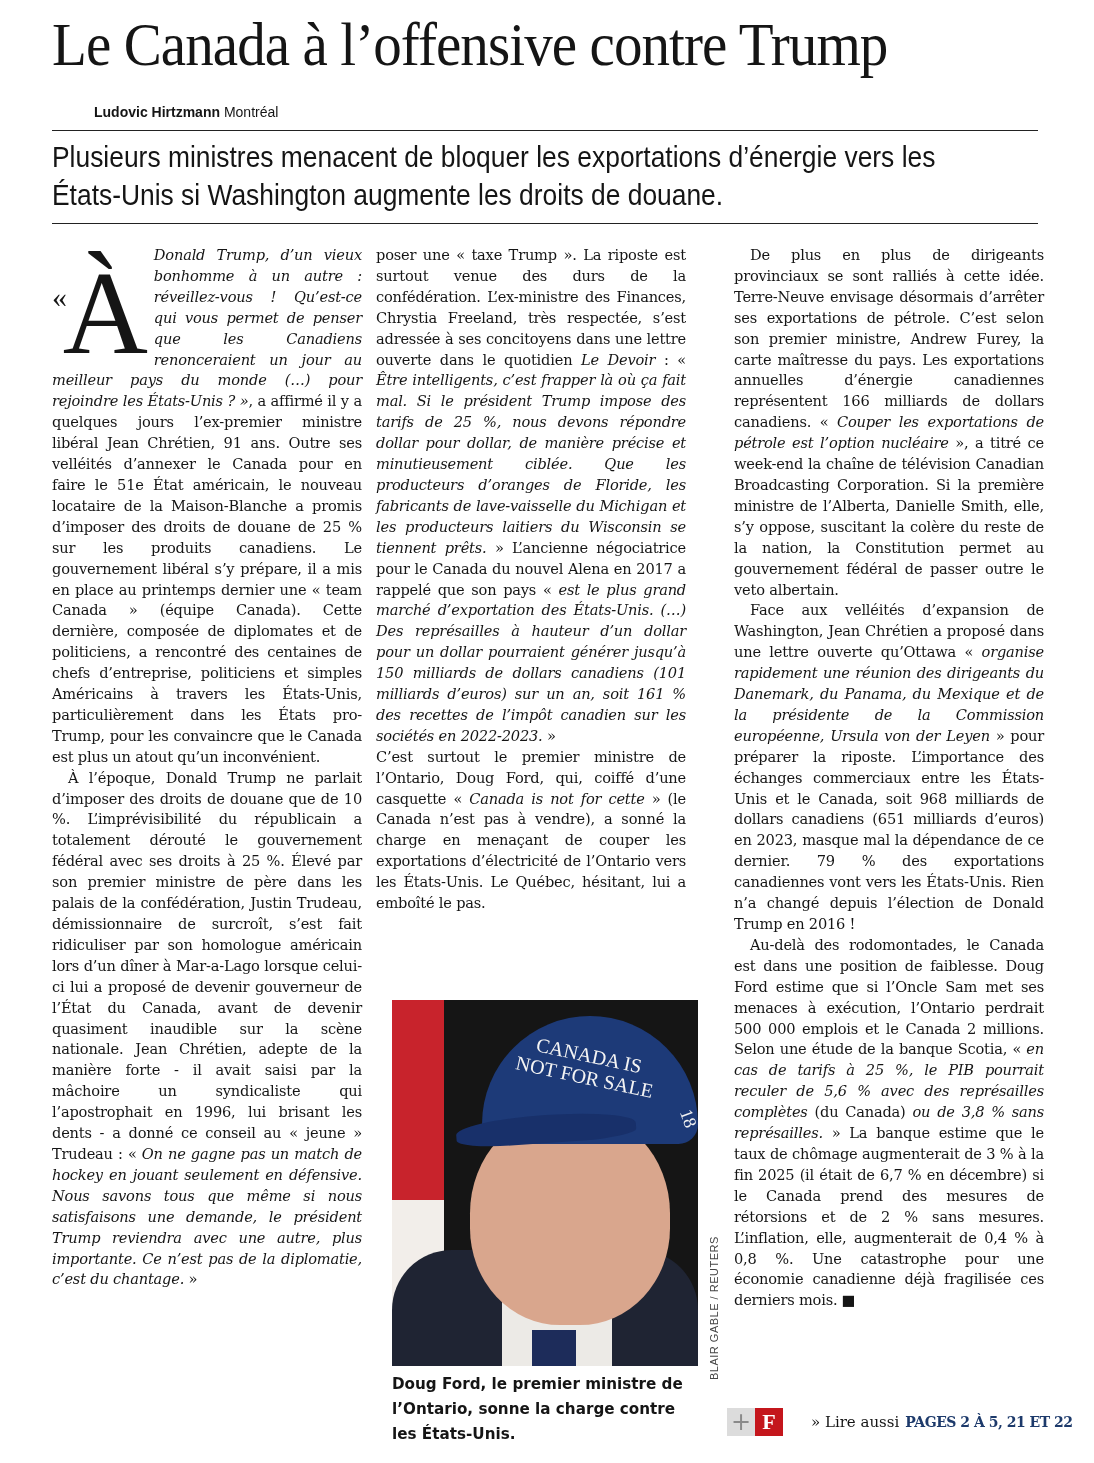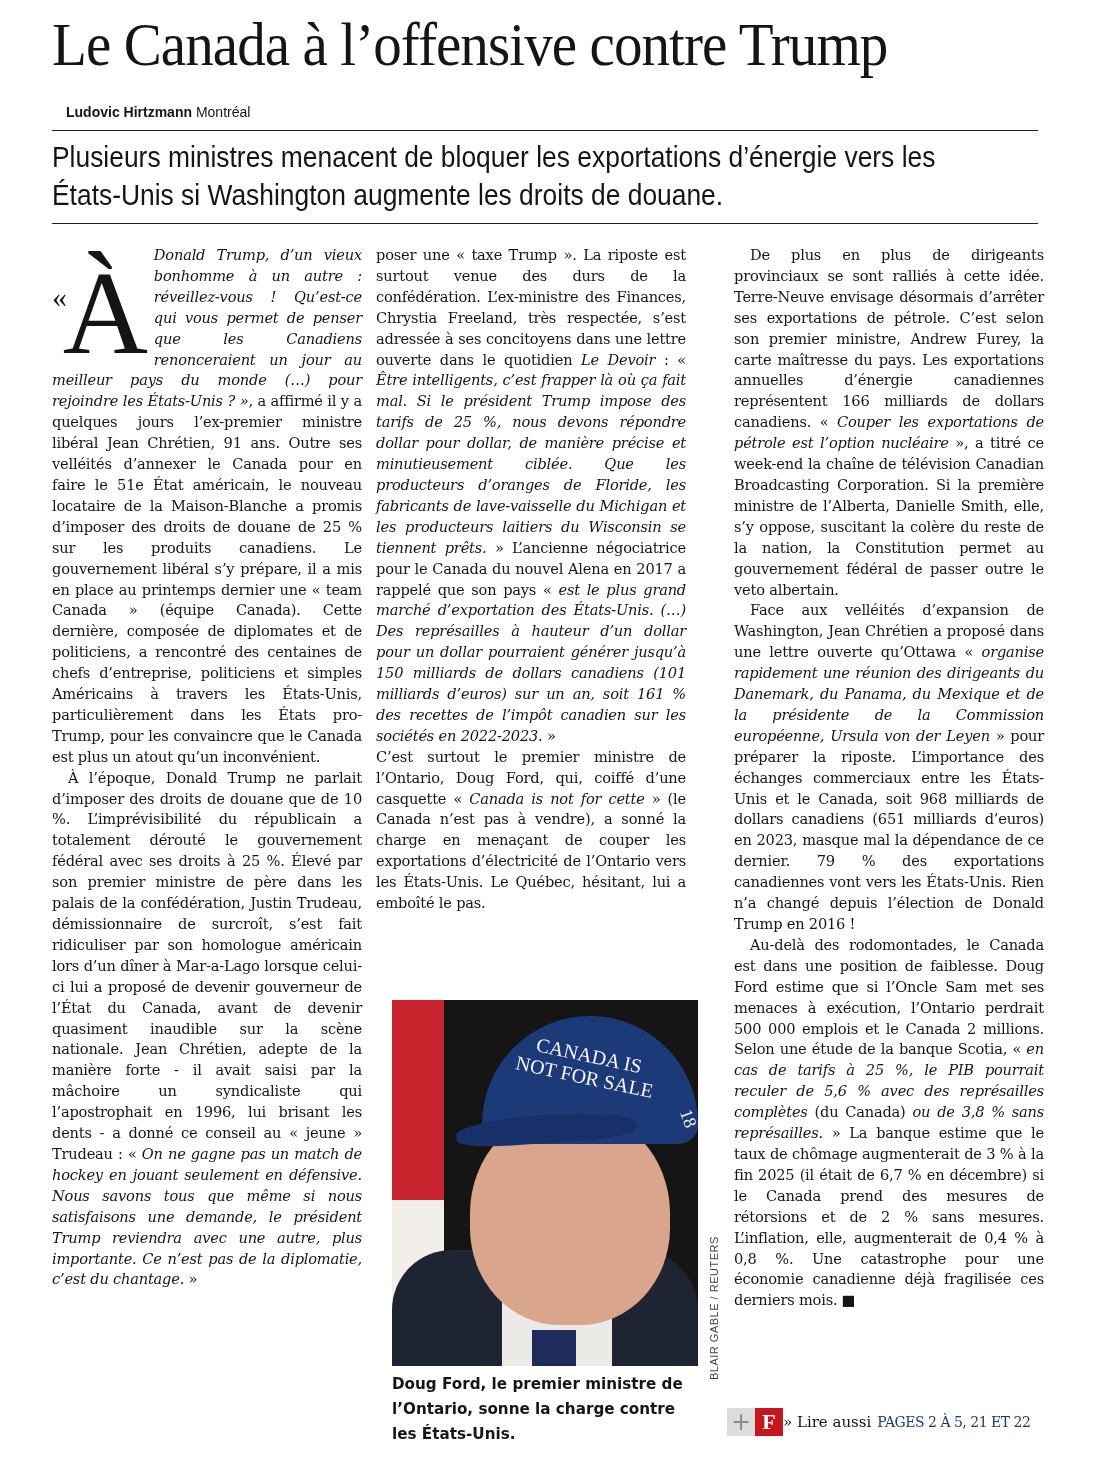--- a/index.html
+++ b/index.html
@@ -1,18 +1,18 @@
 <!DOCTYPE html>
 <html><head>
 <meta charset="utf-8">
 <style>
   html, body { margin: 0; padding: 0; background: #ffffff; }
   body { width: 1094px; height: 1463px; position: relative; overflow: hidden; color: #151515; font-family: "DejaVu Serif", serif; }
   .headline { position: absolute; left: 52px; top: 8px; width: 1000px; font-family: "Liberation Serif", serif; font-size: 62px; line-height: 72px; letter-spacing: -1px; transform: scaleX(0.92); transform-origin: left top; margin: 0; font-weight: normal; }
-  .byline { position: absolute; left: 40px; top: 104px; font-family: "Liberation Sans", sans-serif; font-size: 14px; padding-left: 26px; }
+  .byline { position: absolute; left: 68px; top: 104px; font-family: "Liberation Sans", sans-serif; font-size: 14px; padding-left: 26px; }
   .byline .author { font-weight: bold; }
   .rule { position: absolute; left: 52px; width: 986px; height: 1px; background: #222; }
   .standfirst { position: absolute; left: 52px; top: 138px; width: 1040px; font-family: "Liberation Sans", sans-serif; font-size: 30px; line-height: 38px; transform: scaleX(0.88); transform-origin: left top; margin: 0; font-weight: normal; }
   .col { position: absolute; top: 245px; width: 310px; font-family: "DejaVu Serif", serif; font-size: 14.6px; line-height: 20.9px; text-align: justify; hyphens: auto; letter-spacing: -0.2px; }
   .col p { margin: 0; text-indent: 16px; }
   .col p.noindent { text-indent: 0; }
   .col1 { left: 52px; }
   .col2 { left: 376px; }
   .col3 { left: 734px; }
   em { font-style: italic; }
@@ -28,22 +28,22 @@
   .photo .face { position: absolute; left: 78px; top: 110px; width: 200px; height: 215px; background: #d9a68d; border-radius: 48% 48% 45% 45%; }
   .photo .cap { position: absolute; left: 90px; top: 16px; width: 216px; height: 128px; background: #1d3a78; border-radius: 110px 110px 20px 20px; }
   .photo .brim { position: absolute; left: 64px; top: 115px; width: 180px; height: 28px; background: #18306a; border-radius: 50% 50% 30% 30%; transform: rotate(-4deg); }
   .photo .cap-text { position: absolute; left: 125px; top: 44px; color: #f3f3f3; font-family: "Liberation Serif", serif; font-size: 20px; line-height: 22px; text-align: center; transform: rotate(12deg); }
   .photo .cap-side { position: absolute; left: 287px; top: 108px; color: #f3f3f3; font-family: "Liberation Serif", serif; font-size: 18px; transform: rotate(70deg); }
   .credit { position: absolute; left: 708px; top: 1380px; transform: rotate(-90deg); transform-origin: left top; font-family: "Liberation Sans", sans-serif; font-size: 11px; letter-spacing: 0.5px; color: #444; white-space: nowrap; }
   .caption { position: absolute; left: 392px; top: 1372px; width: 310px; font-family: "DejaVu Sans", sans-serif; font-weight: bold; font-size: 15.2px; line-height: 25px; }
   .more { position: absolute; left: 727px; top: 1408px; display: flex; align-items: center; }
   .more .plus { width: 28px; height: 28px; background: #dcdcdc; color: #8a8a8a; font-family: "DejaVu Sans", sans-serif; font-size: 24px; line-height: 28px; text-align: center; }
   .more .logo { width: 28px; height: 28px; background: #c4161c; color: #fff; font-family: "Liberation Serif", serif; font-weight: bold; font-size: 22px; line-height: 28px; text-align: center; }
-  .more .label { margin-left: 0; font-family: "DejaVu Serif", serif; font-size: 15px; }
-  .more .pages { margin-left: 6px; font-family: "DejaVu Serif", serif; font-weight: normal; font-size: 14px; color: #1d3a6b; letter-spacing: -0.5px; }
+  .more .label { margin-left: 28px; font-family: "DejaVu Serif", serif; font-size: 15px; }
+  .more .pages { margin-left: 6px; font-family: "DejaVu Serif", serif; font-weight: bold; font-size: 14px; color: #1d3a6b; letter-spacing: -0.5px; }
 </style>
 </head>
 <body>
 
 <h1 class="headline">Le Canada à l’offensive contre Trump</h1>
 
 <div class="byline">
   <span class="author">Ludovic Hirtzmann</span>
   <span>Montréal</span>
 </div>

